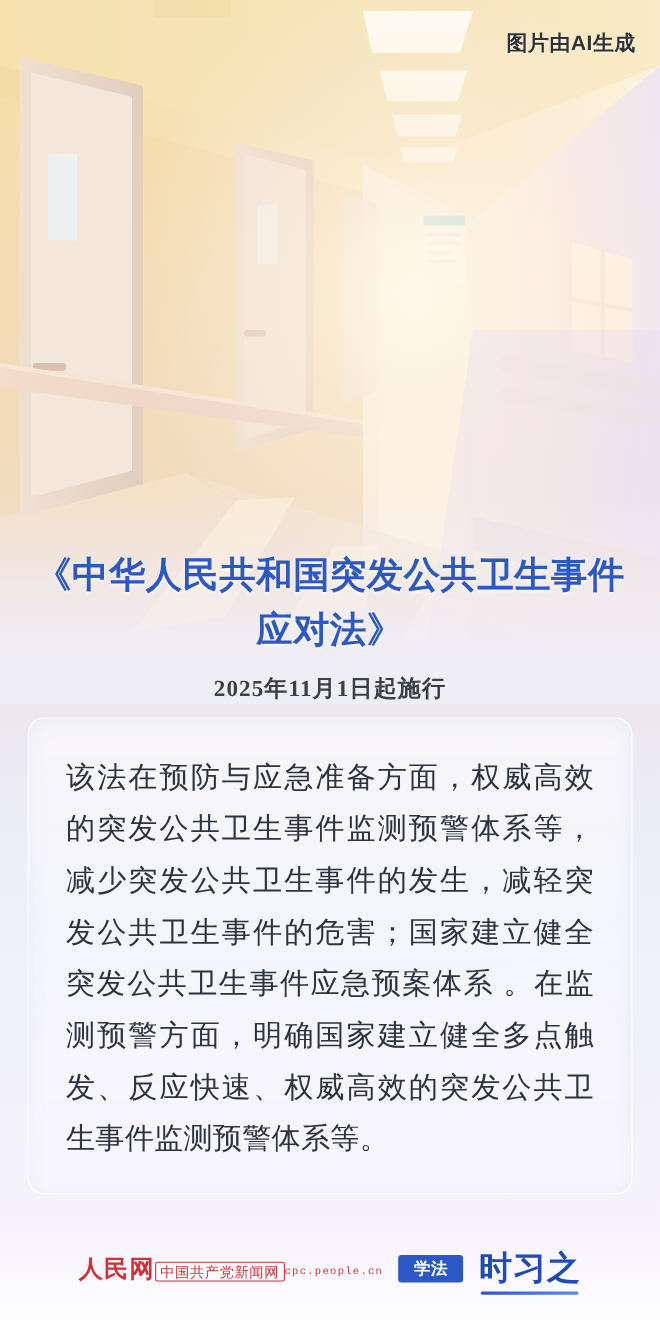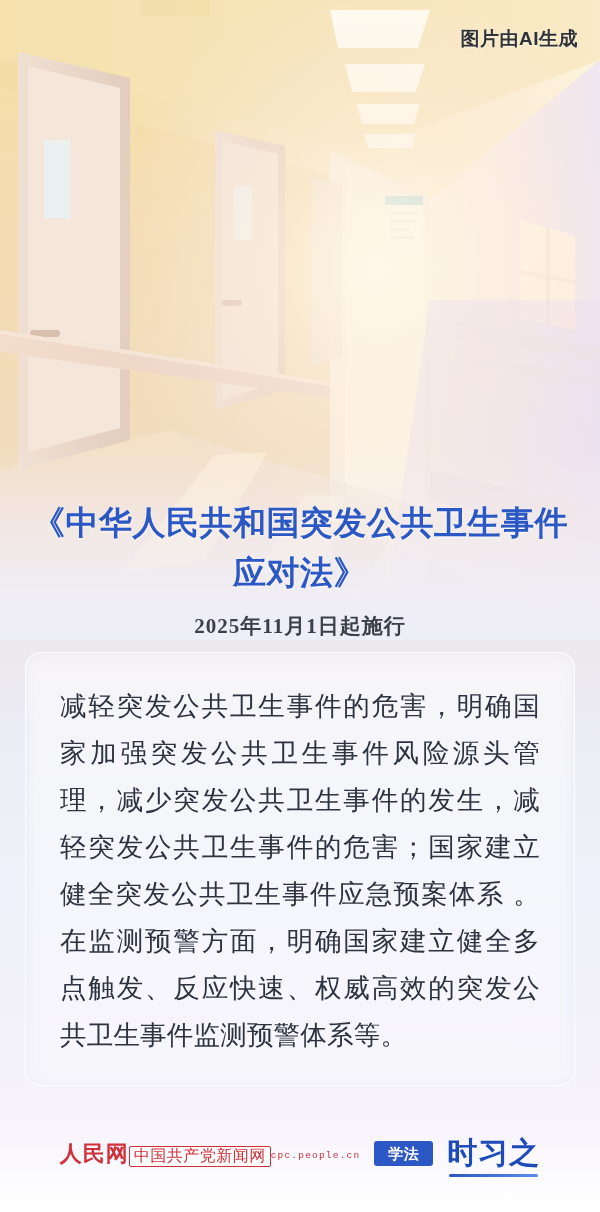--- a/index.html
+++ b/index.html
@@ -133,21 +133,21 @@
   }
   .logo-people-cn {
     font-family: "Liberation Serif", serif;
     font-weight: bold;
     font-size: 22px;
     color: #d0303a;
     letter-spacing: 1px;
   }
   .logo-people-sub {
     margin-top: 5px;
-    font-size: 16px;
+    font-size: 13px;
     color: #d0303a;
     background: #ffffff;
     border: 1px solid #d0303a;
     border-radius: 2px;
     padding: 1.5px 4px;
     letter-spacing: 0.5px;
     text-align: right;
   }
   .logo-people-url {
     margin-top: 4px;
@@ -297,21 +297,21 @@
   </div>
 
   <div class="ai-tag">图片由AI生成</div>
 
   <div class="title-block">
     <div class="law-title">《中华人民共和国突发公共卫生事件应对法》</div>
     <div class="law-date">2025年11月1日起施行</div>
   </div>
 
   <div class="card">
-    <div class="card-text">减轻突发公共卫生事件的危害，明确国家加强突发公共卫生事件风险源头管理，减少突发公共卫生事件的发生，减轻突发公共卫生事件的危害；国家建立健全突发公共卫生事件应急预案体系 。在监测预警方面，明确国家建立健全多点触发、反应快速、权威高效的突发公共卫生事件监测预警体系等。</div>
+    <div class="card-text">该法在预防与应急准备方面，权威高效的突发公共卫生事件监测预警体系等，减少突发公共卫生事件的发生，减轻突发公共卫生事件的危害；国家建立健全突发公共卫生事件应急预案体系 。在监测预警方面，明确国家建立健全多点触发、反应快速、权威高效的突发公共卫生事件监测预警体系等。</div>
   </div>
 
   <div class="footer">
     <div class="logo-people">
       <div class="logo-people-cn">人民网</div>
       <div class="logo-people-sub">中国共产党新闻网</div>
       <div class="logo-people-url">cpc.people.cn</div>
     </div>
     <div class="logo-xuefa">学法</div>
     <div class="logo-shixizhi">时习之</div>

